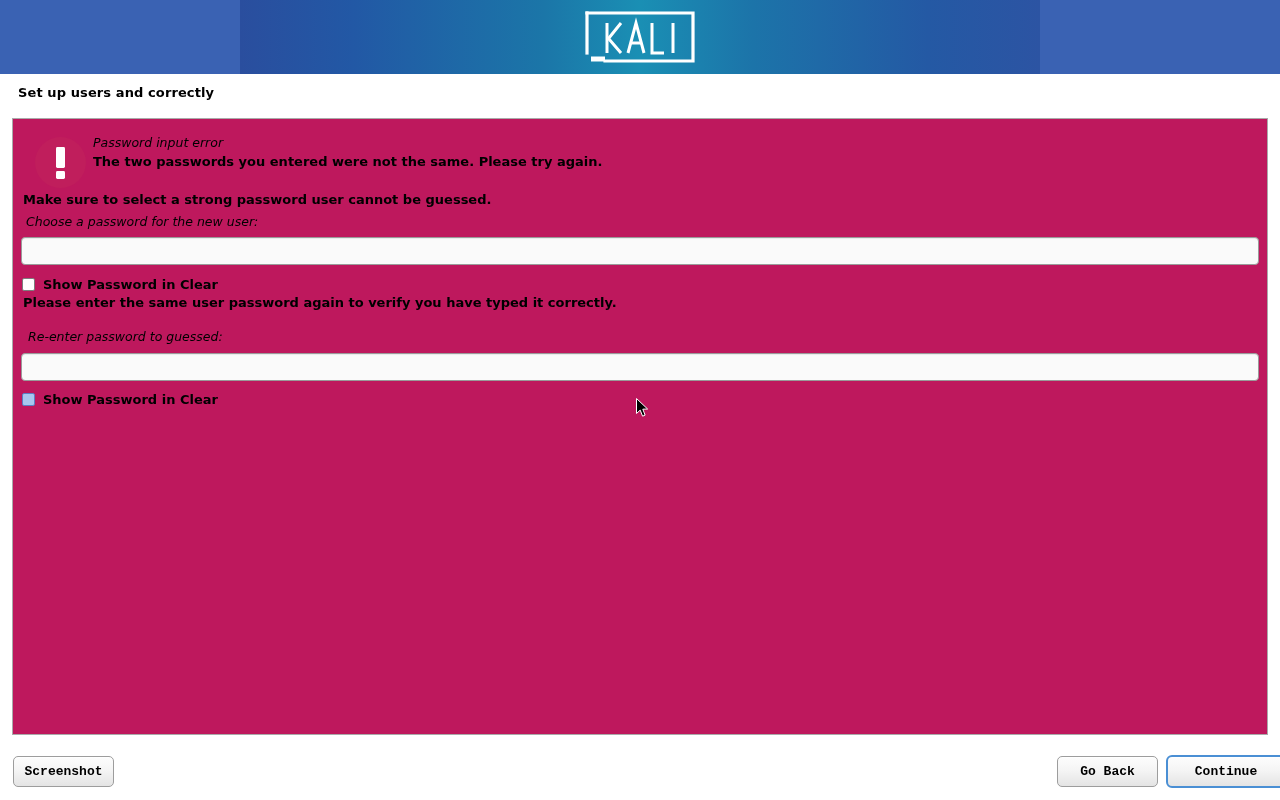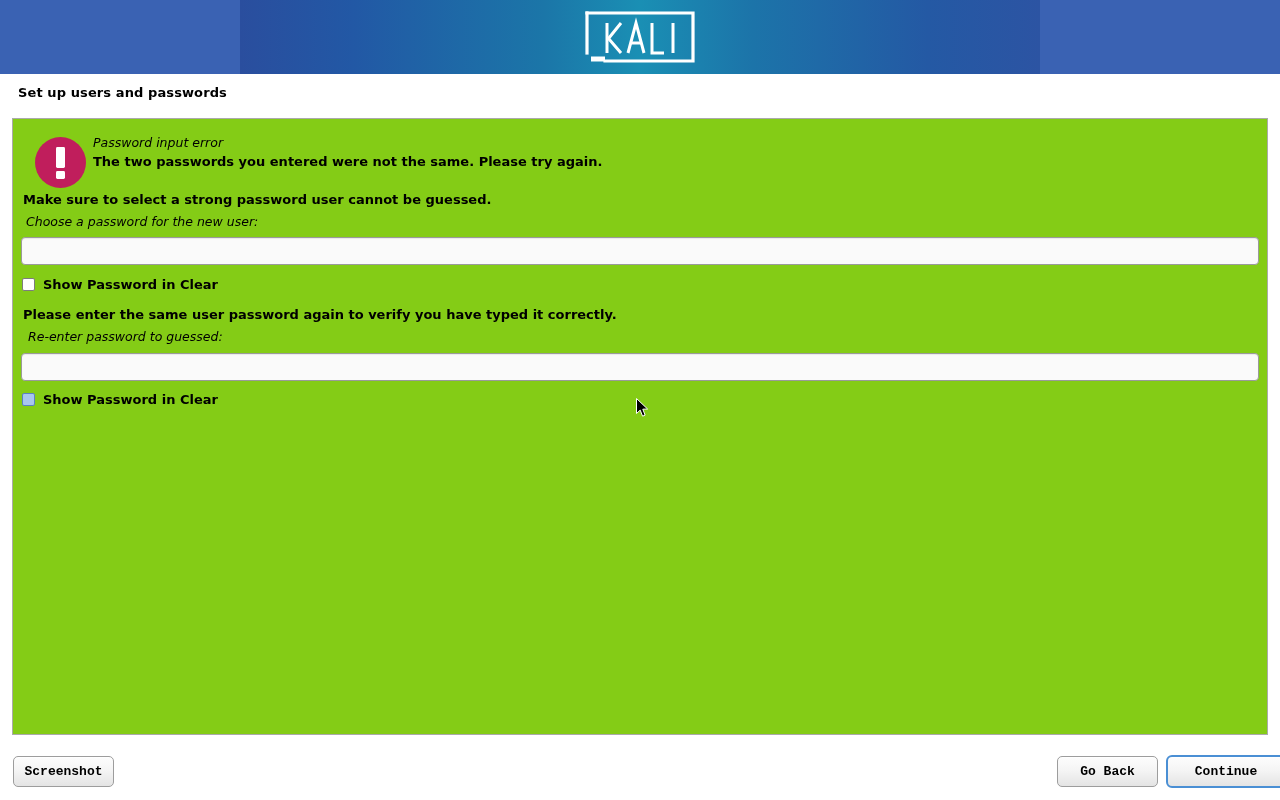--- a/index.html
+++ b/index.html
@@ -60,21 +60,21 @@
     letter-spacing: 0.1px;
   }
 
   
   .panel {
     position: absolute;
     left: 12px; top: 118px;
     width: 1256px;
     height: 617px;
     border: 1px solid #aaaaaa;
-    background: #84cc16;
+    background: #be185d;
     box-sizing: border-box;
   }
 
   
   .error-row {
     position: absolute;
     left: 11px; top: 8px;
     width: 1230px;
     height: 60px;
   }
@@ -128,21 +128,21 @@
   }
   .chk-row-1 {
     position: absolute;
     left: 9px; top: 156px;
     height: 18px;
     display: flex;
     align-items: center;
   }
   .verify-note {
     position: absolute;
-    left: 10px; top: 188px;
+    left: 10px; top: 176px;
     font-size: 13px;
     font-weight: bold;
     color: #000000;
   }
   .field-label-2 {
     position: absolute;
     left: 15px; top: 210px;
     font-size: 12.5px;
     font-style: italic;
     color: #000000;
@@ -253,21 +253,21 @@
           <path d="M47.6 34 H58.4"></path>
 
           <path d="M69 14 V44 H81"></path>
 
           <path d="M90 14 V44"></path>
         </g>
       </svg>
     </div>
   </div>
 
-  <div class="page-title">Set up users and passwords</div>
+  <div class="page-title">Set up users and correctly</div>
 
   <div class="panel">
 
     <div class="error-row">
       <div class="error-icon">
         <svg width="51" height="51" viewBox="0 0 51 51" xmlns="http://www.w3.org/2000/svg">
           <circle cx="25.5" cy="25.5" r="25.5" fill="#c01e5c"></circle>
           <rect x="21" y="10" width="9" height="21" rx="1.4" fill="#ffffff"></rect>
           <rect x="21" y="34" width="9" height="8" rx="1.4" fill="#ffffff"></rect>
         </svg>

